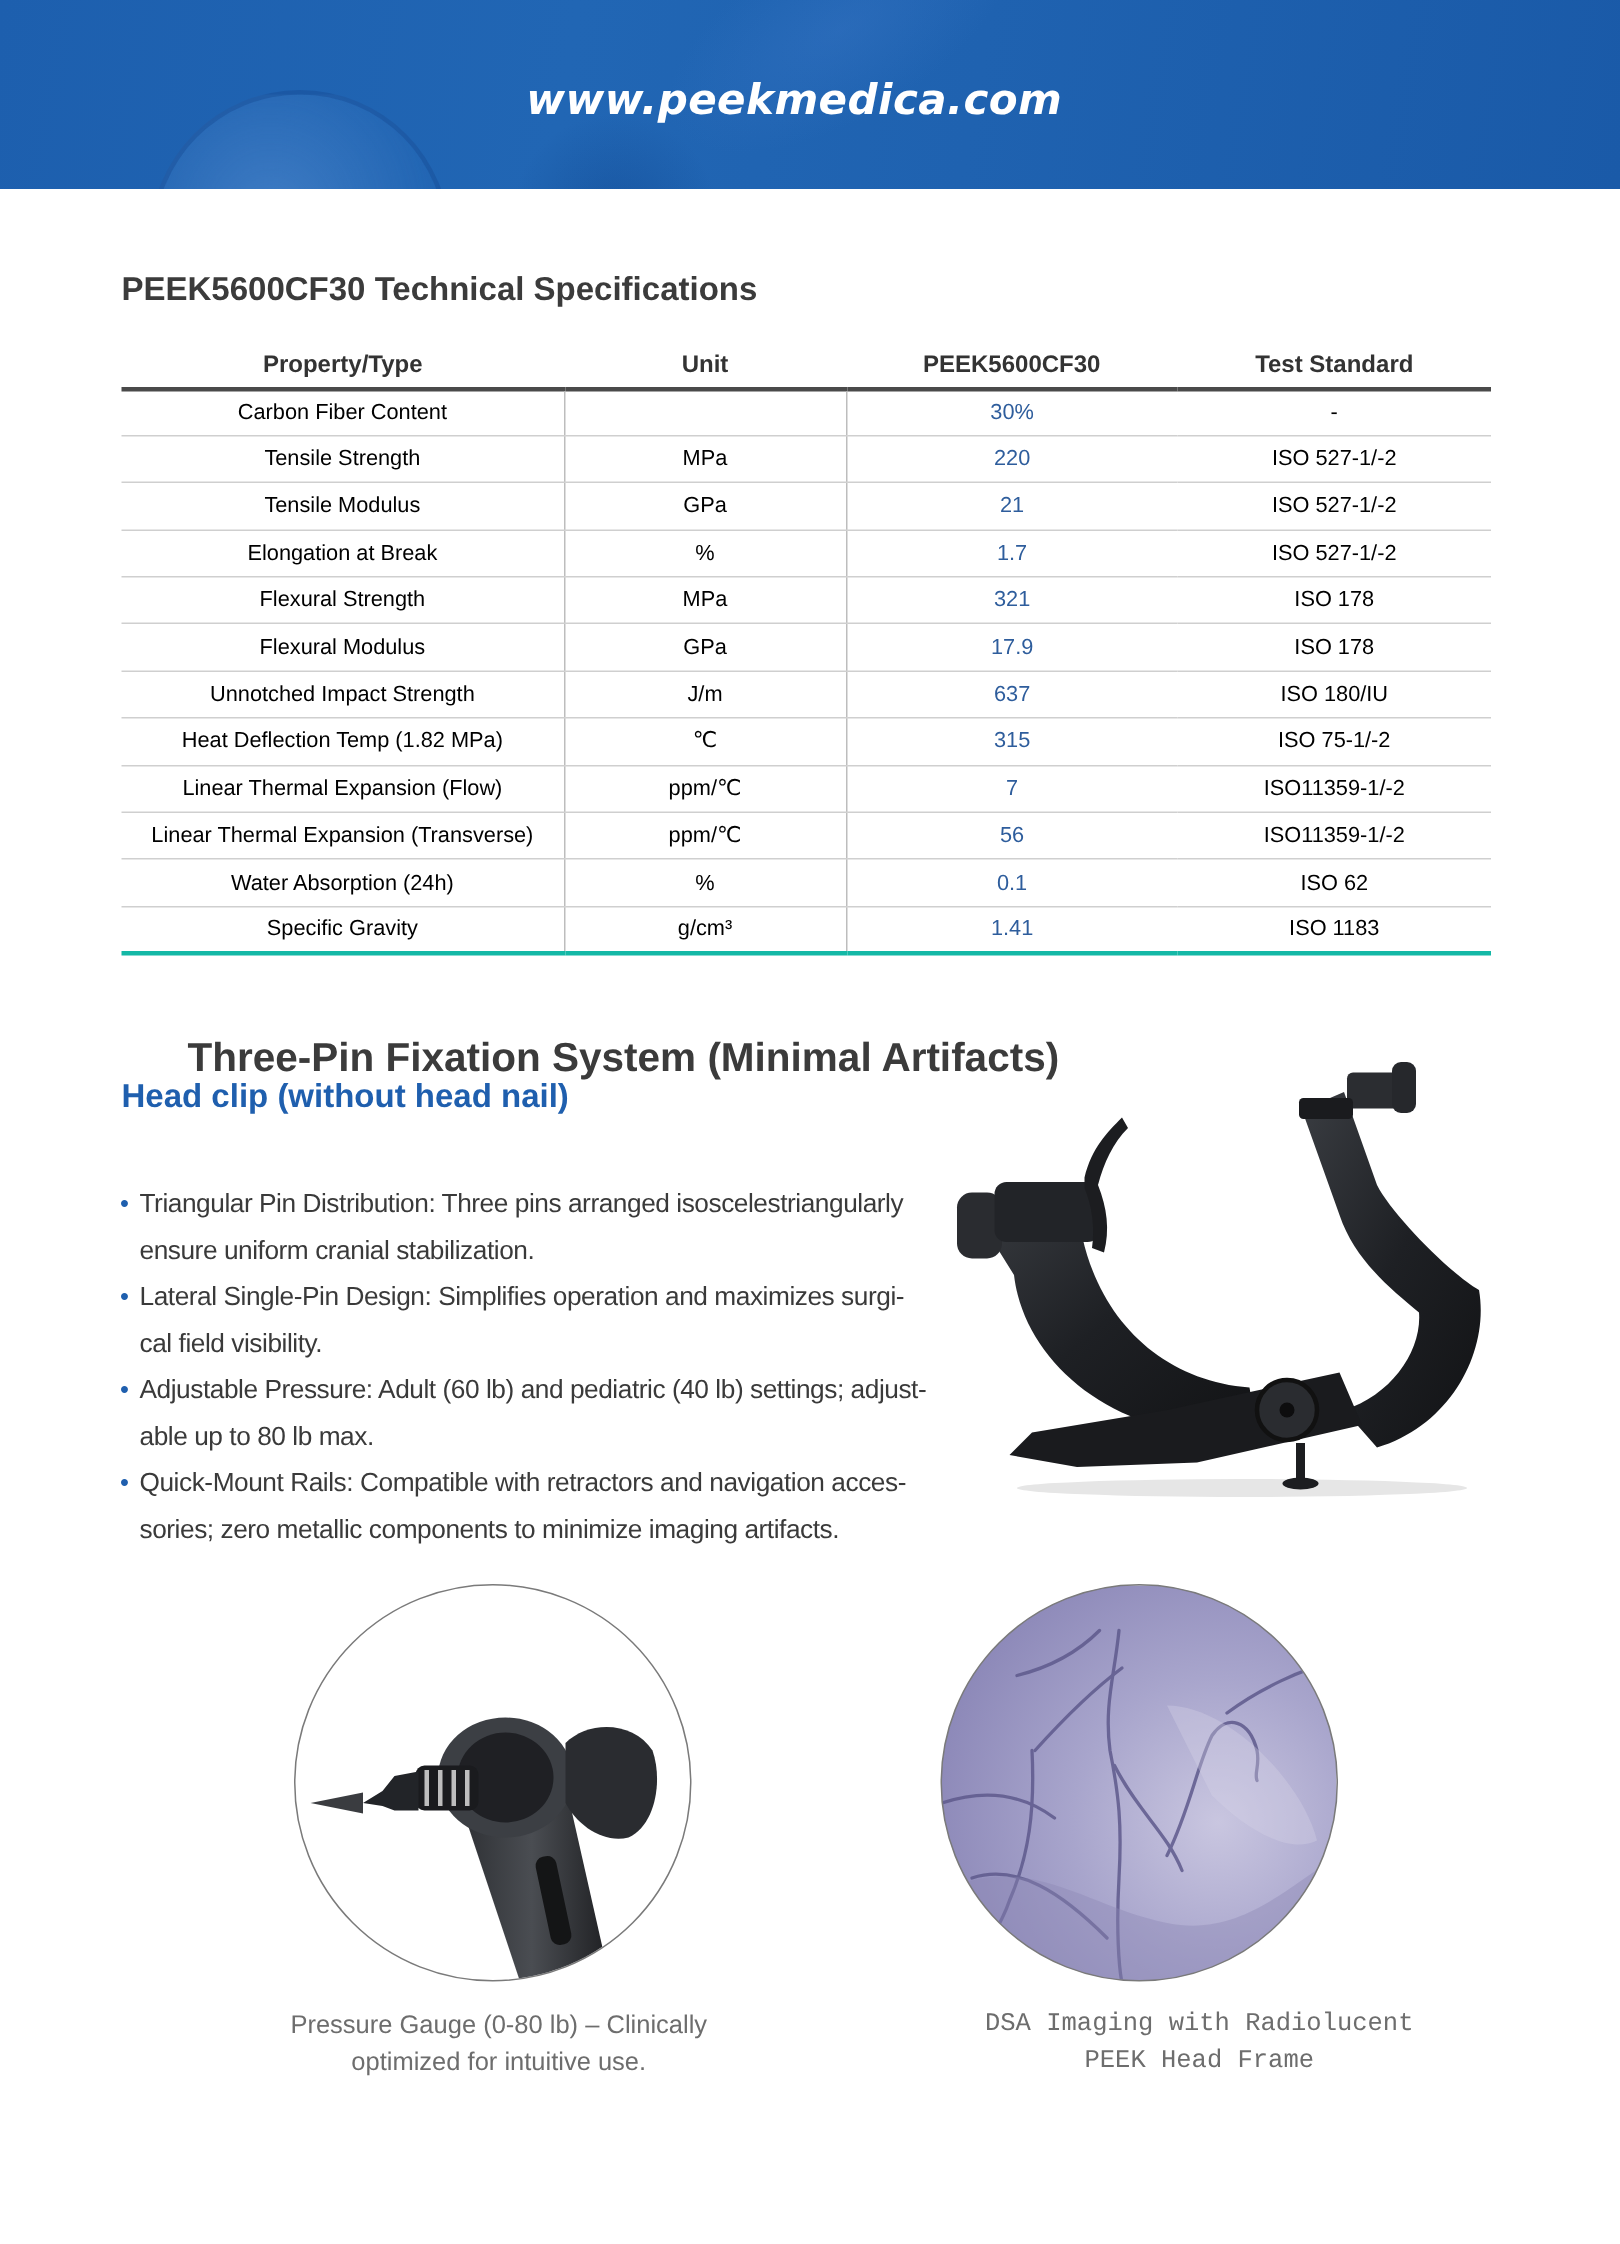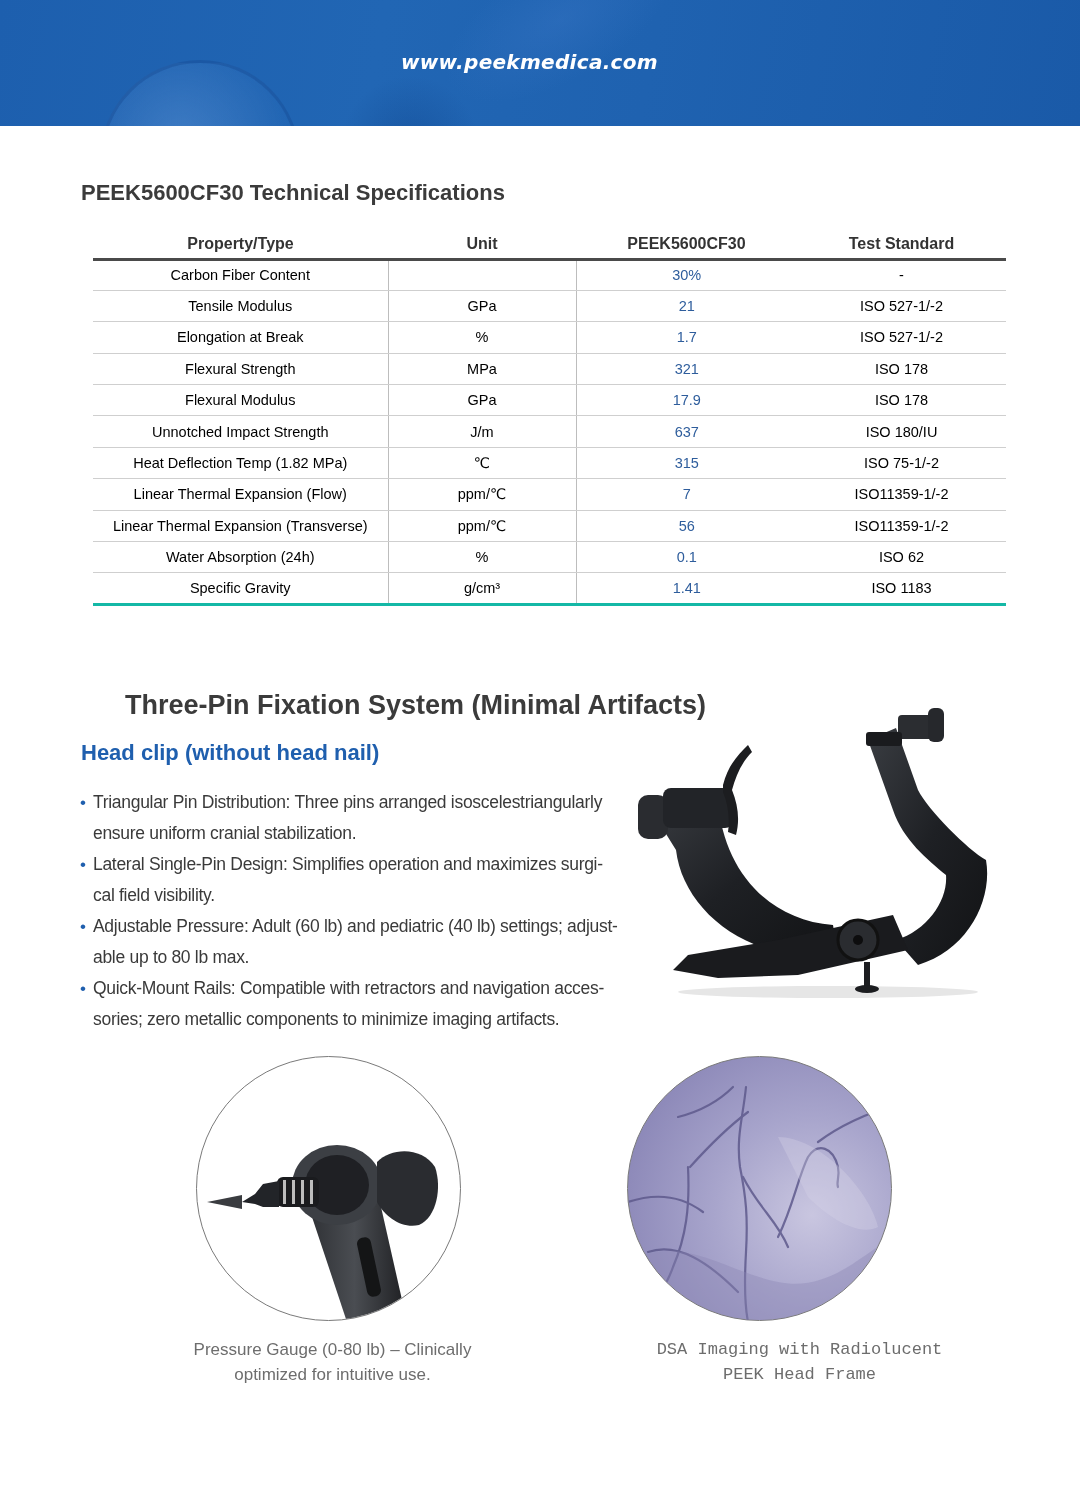--- a/index.html
+++ b/index.html
@@ -21,51 +21,51 @@
       background: radial-gradient(circle at 50% 50%, rgba(10,60,130,0.35), rgba(20,80,160,0) 70%);
     }
     .banner .blob3 {
       position: absolute; left: 430px; top: -40px; width: 260px; height: 120px; border-radius: 50%;
       background: radial-gradient(ellipse at 50% 50%, rgba(60,120,200,0.35), rgba(20,80,160,0) 70%);
       transform: rotate(-30deg);
     }
     .banner .url {
       position: absolute; left: 0; width: 1059px; top: 50px; text-align: center;
       font-family: "DejaVu Sans", sans-serif; font-weight: bold; font-style: italic;
-      color: #ffffff; font-size: 20px; letter-spacing: 0.3px;
+      color: #ffffff; font-size: 28px; letter-spacing: 0.3px;
     }
 
     .h1 {
       position: absolute; left: 81px; top: 180px;
       font-size: 22px; font-weight: bold; color: #3b3b3b;
     }
 
     table.specs {
-      position: absolute; left: 93px; top: 230px; width: 913px;
+      position: absolute; left: 81px; top: 230px; width: 913px;
       border-collapse: collapse; font-size: 14.5px;
     }
     table.specs th {
       height: 29px; font-weight: bold; font-size: 16px; color: #333;
       border-bottom: 3px solid #4a4a4a; text-align: center; vertical-align: middle;
     }
     table.specs td {
       height: 31.4px; text-align: center; vertical-align: middle; color: #000000;
       border-bottom: 1px solid #cfcfcf;
     }
     table.specs tr:last-child td { border-bottom: 3px solid #14b8a6; }
     table.specs td.c1, table.specs td.c2 { border-right: 1px solid #bdbdbd; }
     table.specs td.val { color: #2e5d9c; }
     .col1 { width: 295px; } .col2 { width: 188px; } .col3 { width: 221px; } .col4 { width: 209px; }
 
     .h2 {
       position: absolute; left: 81px; top: 690px;
       font-size: 27px; font-weight: bold; color: #3b3b3b; margin-left: 44px;
     }
     .h3 {
-      position: absolute; left: 81px; top: 740px;
+      position: absolute; left: 81px; top: 718px;
       font-size: 22px; color: #1f5fae;
     }
     ul.bullets {
       position: absolute; left: 80px; top: 787px; width: 555px; list-style: none;
       font-size: 17.5px; line-height: 31px; color: #3a3a3a; letter-spacing: -0.3px;
     }
     ul.bullets li { position: relative; padding-left: 13px; }
     ul.bullets li .dot {
       position: absolute; left: 0; top: 0; color: #1f5fae; font-size: 17px;
     }
@@ -115,20 +115,26 @@
       <th>PEEK5600CF30</th>
       <th>Test Standard</th>
     </tr>
   </thead>
   <tbody>
     <tr>
       <td class="c1">Carbon Fiber Content</td>
       <td class="c2"></td>
       <td class="c3 val">30%</td>
       <td class="c4">-</td>
+    </tr>
+    <tr>
+      <td class="c1">Tensile Strength</td>
+      <td class="c2">MPa</td>
+      <td class="c3 val">220</td>
+      <td class="c4">ISO 527-1/-2</td>
     </tr>
     <tr>
       <td class="c1">Tensile Modulus</td>
       <td class="c2">GPa</td>
       <td class="c3 val">21</td>
       <td class="c4">ISO 527-1/-2</td>
     </tr>
     <tr>
       <td class="c1">Elongation at Break</td>
       <td class="c2">%</td>

